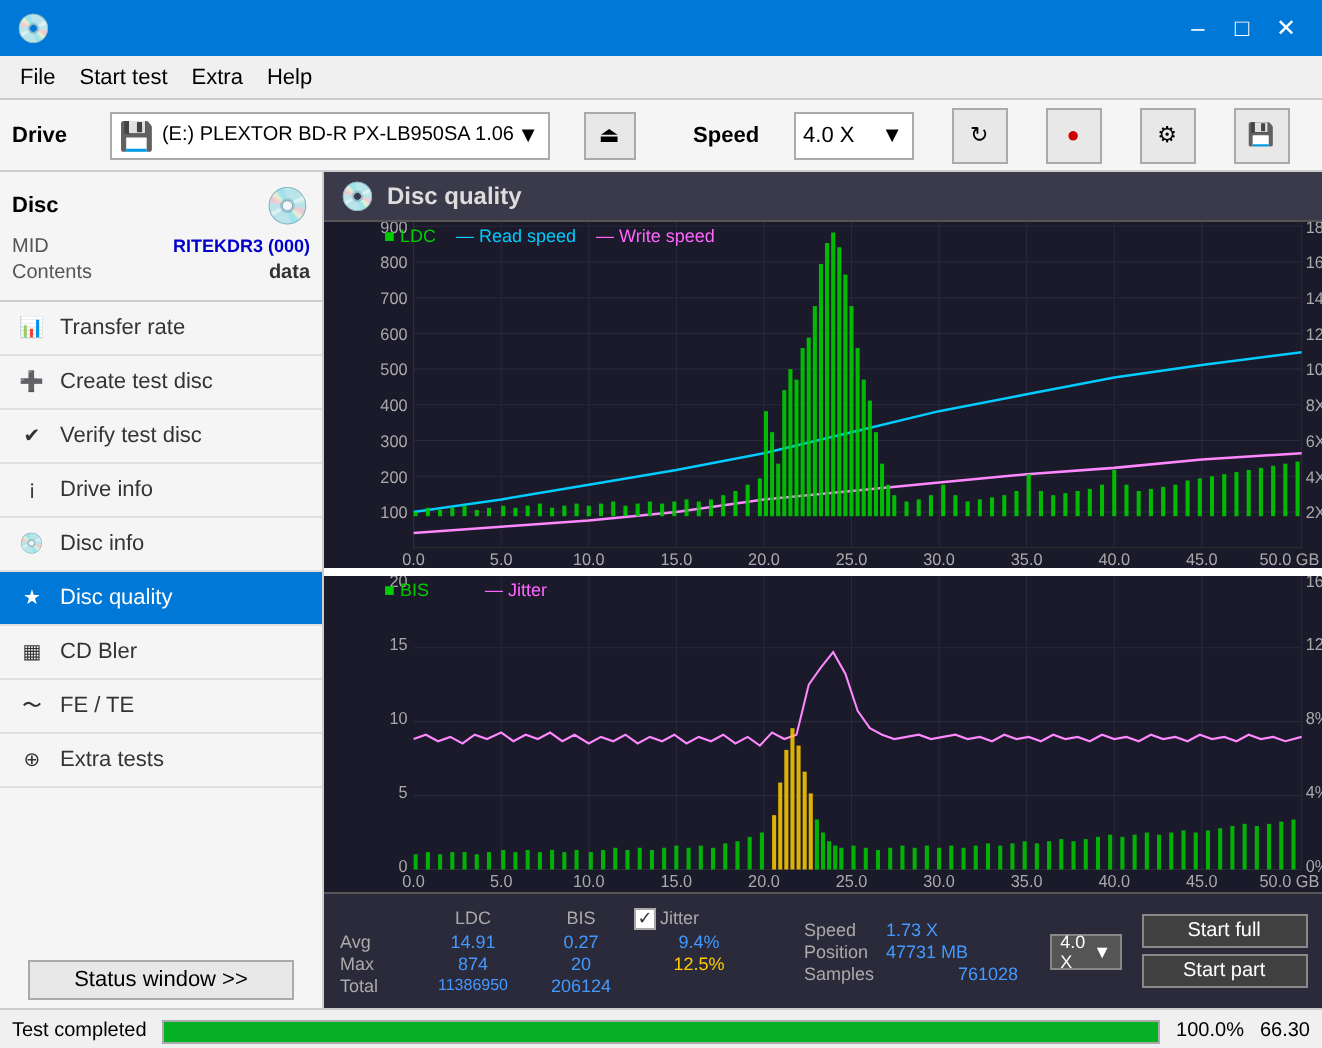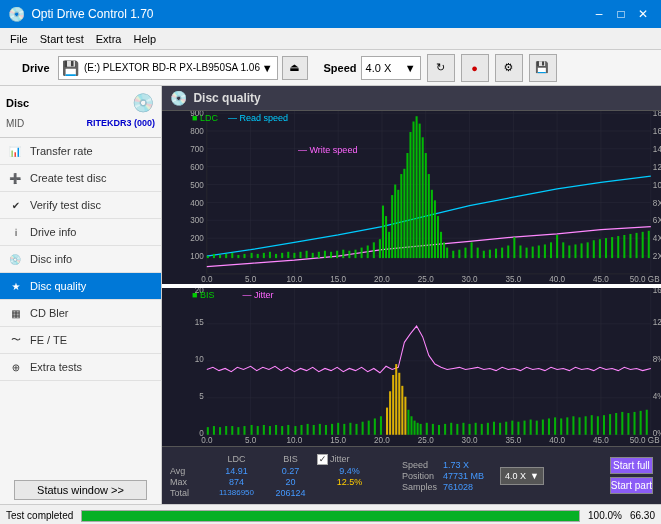--- a/index.html
+++ b/index.html
@@ -10,21 +10,21 @@
     .title-bar-left { display: flex; align-items: center; gap: 6px; }
     .title-bar-title { font-size: 12px; }
     .title-bar-controls { display: flex; gap: 2px; }
     .title-bar-btn { width: 20px; height: 20px; background: transparent; border: none; color: white; cursor: pointer; font-size: 12px; display: flex; align-items: center; justify-content: center; }
 
     
     .menu-bar { background: #f0f0f0; border-bottom: 1px solid #ccc; display: flex; align-items: center; padding: 2px 4px; height: 22px; }
     .menu-item { padding: 2px 6px; cursor: pointer; font-size: 11px; }
 
     
-    .drive-toolbar { background: #f5f5f5; border-bottom: 1px solid #ccc; display: flex; align-items: center; padding: 3px 22px; height: 36px; gap: 4px; }
+    .drive-toolbar { background: #f5f5f5; border-bottom: 1px solid #ccc; display: flex; align-items: center; padding: 3px 6px; height: 36px; gap: 17px; }
     .drive-label { font-size: 11px; font-weight: bold; margin-right: 4px; }
     .drive-select { display: flex; align-items: center; background: white; border: 1px solid #aaa; padding: 2px 4px; flex: 1; max-width: 220px; font-size: 11px; height: 24px; }
     .eject-btn { width: 26px; height: 24px; background: #e8e8e8; border: 1px solid #aaa; display: flex; align-items: center; justify-content: center; cursor: pointer; }
     .speed-label { margin-left: 8px; font-size: 11px; font-weight: bold; }
     .speed-select { background: white; border: 1px solid #aaa; padding: 2px 4px; font-size: 11px; height: 24px; width: 60px; display: flex; align-items: center; justify-content: space-between; }
     .toolbar-btn { width: 28px; height: 28px; background: #e8e8e8; border: 1px solid #aaa; display: flex; align-items: center; justify-content: center; cursor: pointer; margin-left: 2px; }
 
     
     .main-layout { display: flex; height: calc(524px - 28px - 22px - 36px - 20px); }
 
@@ -67,29 +67,28 @@
     
     .chart-top { flex: 1; position: relative; border-bottom: 4px solid #ffffff; }
     .chart-bottom { flex: 1; position: relative; }
     
     svg { position: absolute; top: 0; left: 0; width: 100%; height: 100%; }
 
     
     .stats-area { background: #2d2d2d; border-top: 1px solid #555; padding: 4px 8px; display: flex; align-items: flex-start; gap: 16px; }
     .checkbox-checked { width: 12px; height: 12px; border: 1px solid #aaa; background: white; display: flex; align-items: center; justify-content: center; font-size: 9px; color: #333; }
     .action-btns { display: flex; flex-direction: column; gap: 3px; margin-left: auto; }
-    .action-btn { background: #8b5cf6; border: 1px solid #888; color: white; font-size: 10px; padding: 2px 0; cursor: pointer; white-space: nowrap; }
+    .action-btn { background: #404040; border: 1px solid #888; color: white; font-size: 10px; padding: 2px 20px; cursor: pointer; white-space: nowrap; }
   </style>
 </head>
 <body>
 
 <div class="title-bar">
   <div class="title-bar-left">
     <span style="font-size:14px;">💿</span>
-    <span class="title-bar-title">Opti Drive Control 1.70</span>
   </div>
   <div class="title-bar-controls">
     <button class="title-bar-btn">–</button>
     <button class="title-bar-btn">□</button>
     <button class="title-bar-btn close">✕</button>
   </div>
 </div>
 
 <div class="menu-bar">
   <span class="menu-item">File</span>
@@ -133,20 +132,24 @@
 
     <div class="disc-panel">
       <div class="disc-header">
         <span class="disc-title">Disc</span>
         <span style="font-size:18px; color:#555;">💿</span>
       </div>
       <div class="disc-info-row">
         <span class="disc-info-label">MID</span>
         <span class="disc-info-value" style="font-size:9px;">RITEKDR3 (000)</span>
       </div>
+      <div class="disc-info-row">
+        <span class="disc-info-label">Contents</span>
+        <span class="disc-info-value normal">data</span>
+      </div>
     </div>
 
     <div class="nav-items">
       <div class="nav-item">
         <span class="nav-icon">📊</span>
         <span>Transfer rate</span>
       </div>
       <div class="nav-item">
         <span class="nav-icon">➕</span>
         <span>Create test disc</span>
@@ -192,21 +195,21 @@
       <span class="content-header-title" style="color:#ddd;">Disc quality</span>
     </div>
 
     <div class="chart-area">
 
       <div class="chart-top" style="background:#1a1a2a; position:relative; flex:1.1;">
 
         <div style="position:absolute; top:2px; left:30px; display:flex; gap:10px; z-index:10; font-size:9px; color:#ccc;">
           <span style="color:#00cc00;">■ <span>LDC</span></span>
           <span style="color:#00ccff;">— <span>Read speed</span></span>
-          <span style="color:#ff66ff;margin-top:32px;">— <span>Write speed</span></span>
+          <span style="color:#ff66ff;">— <span>Write speed</span></span>
         </div>
         <svg viewBox="0 0 490 165" preserveAspectRatio="none">
 
           <rect width="490" height="165" fill="#1a1a2a"></rect>
 
           <g stroke="#333" stroke-width="0.5">
             <line x1="44" y1="0" x2="44" y2="155"></line>
             <line x1="44" y1="155" x2="480" y2="155"></line>
 
             <line x1="87" y1="0" x2="87" y2="155" stroke="#2a2a3a"></line>
@@ -535,21 +538,21 @@
           <span style="color:#4499ff; text-align:center;">206124</span>
           <span></span>
         </div>
 
         <div style="display:grid; grid-template-columns: auto auto; gap:1px 6px; font-size:9px; margin-left:10px;">
           <span style="color:#aaa;">Speed</span>
           <span style="color:#4499ff;">1.73 X</span>
           <span style="color:#aaa;">Position</span>
           <span style="color:#4499ff;">47731 MB</span>
           <span style="color:#aaa;">Samples</span>
-          <span style="color:#4499ff;">761028</span>
+          <span style="color:#4499ff;margin-left:36px;">761028</span>
         </div>
 
         <div style="display:flex; align-items:center; font-size:9px; margin-left:6px; background:#555; border:1px solid #888; color:white; padding:1px 4px; height:18px; cursor:pointer;">
           <span>4.0 X</span>
           <span style="margin-left:4px;">▼</span>
         </div>
 
         <div class="action-btns" style="margin-left:auto;">
           <button class="action-btn">Start full</button>
           <button class="action-btn">Start part</button>

